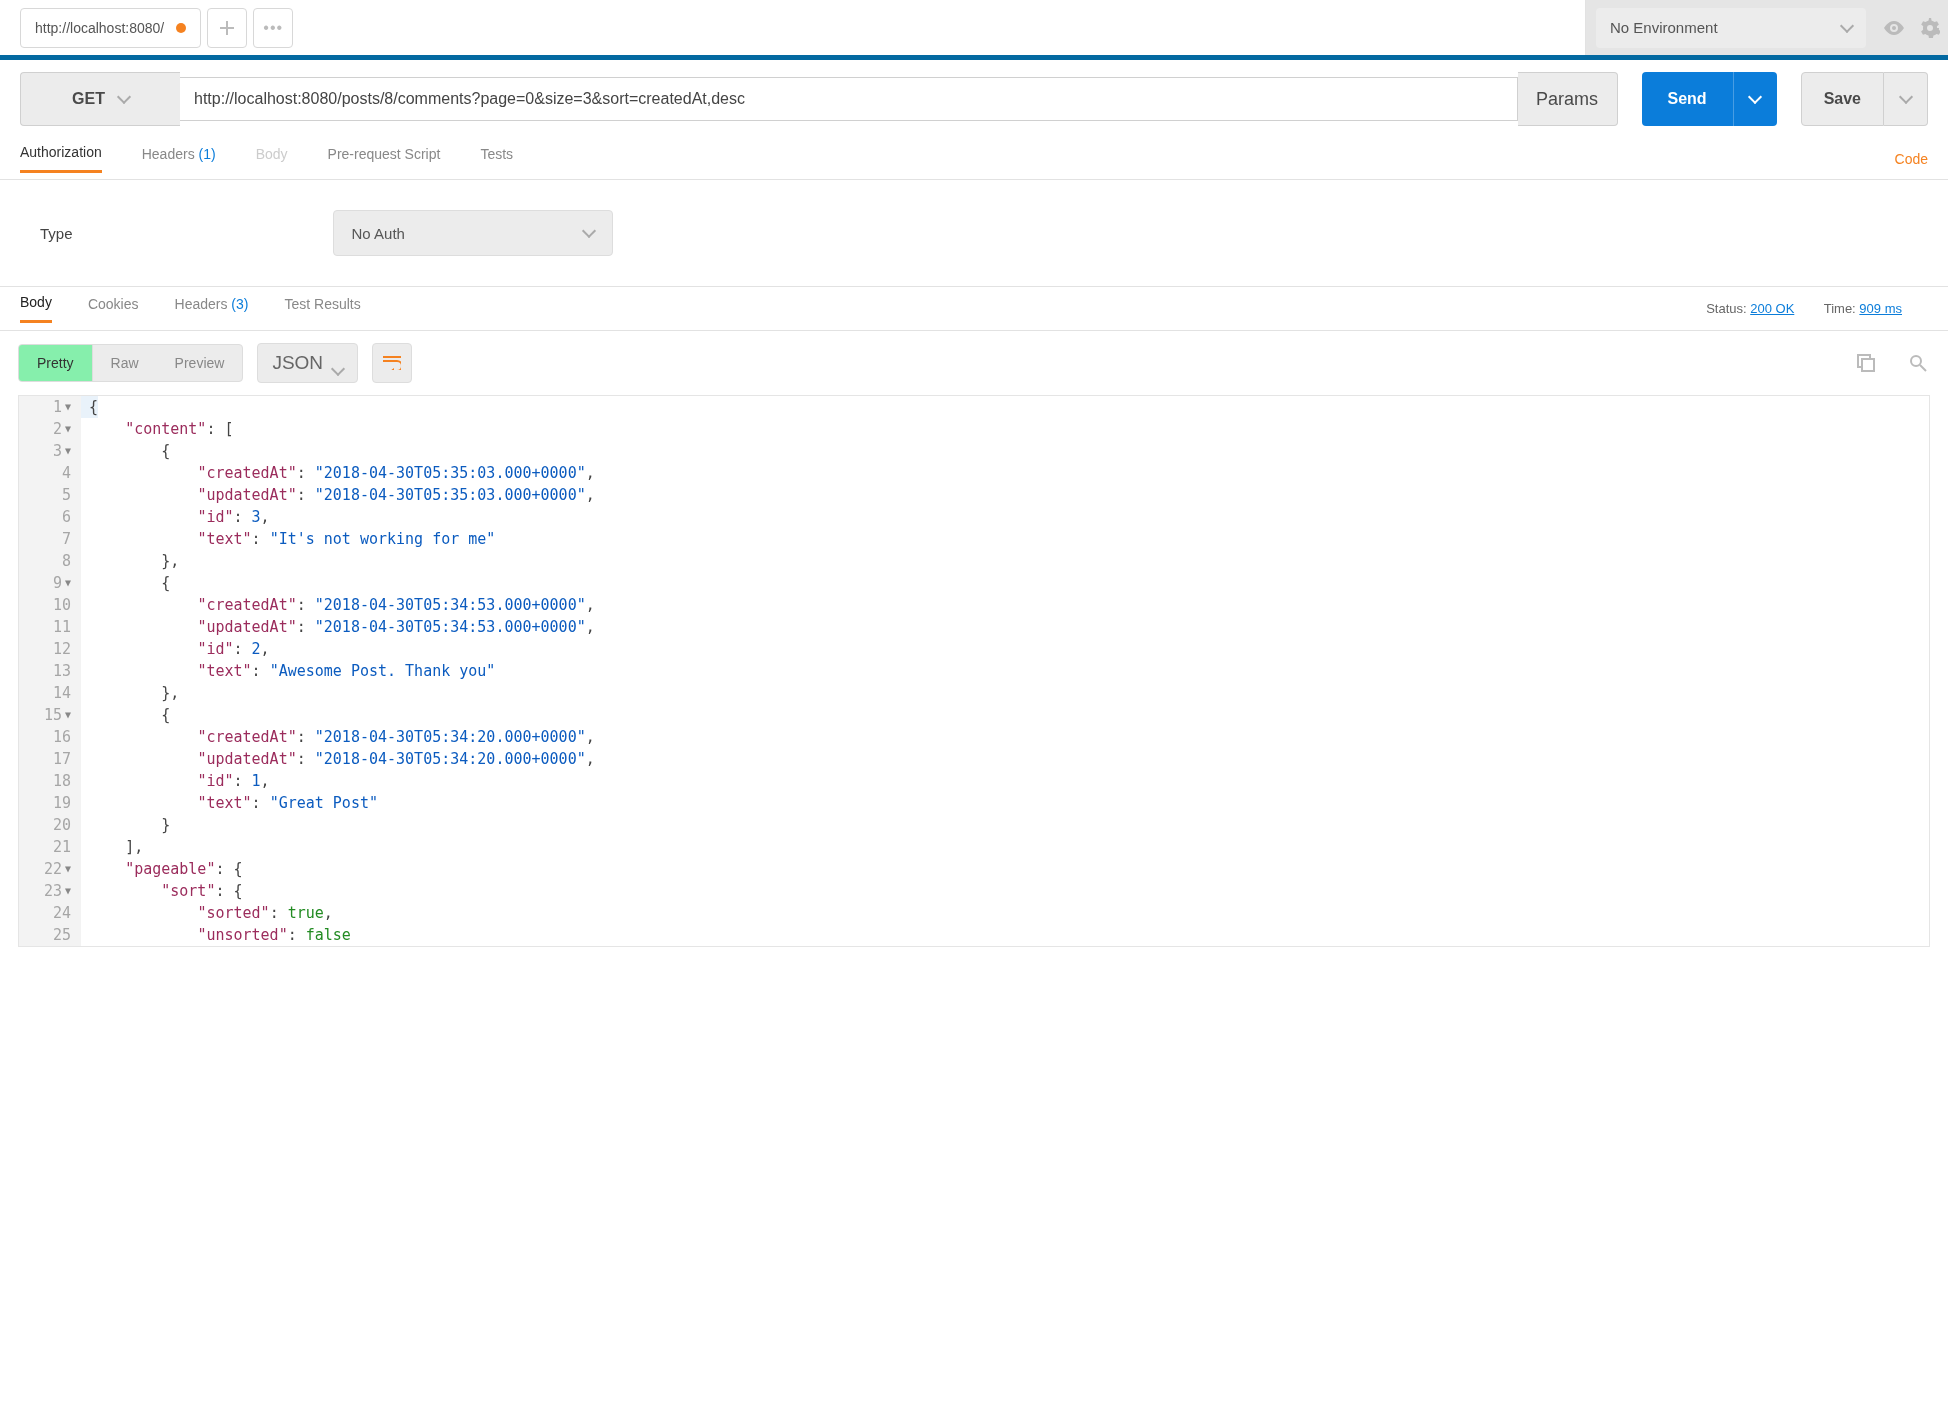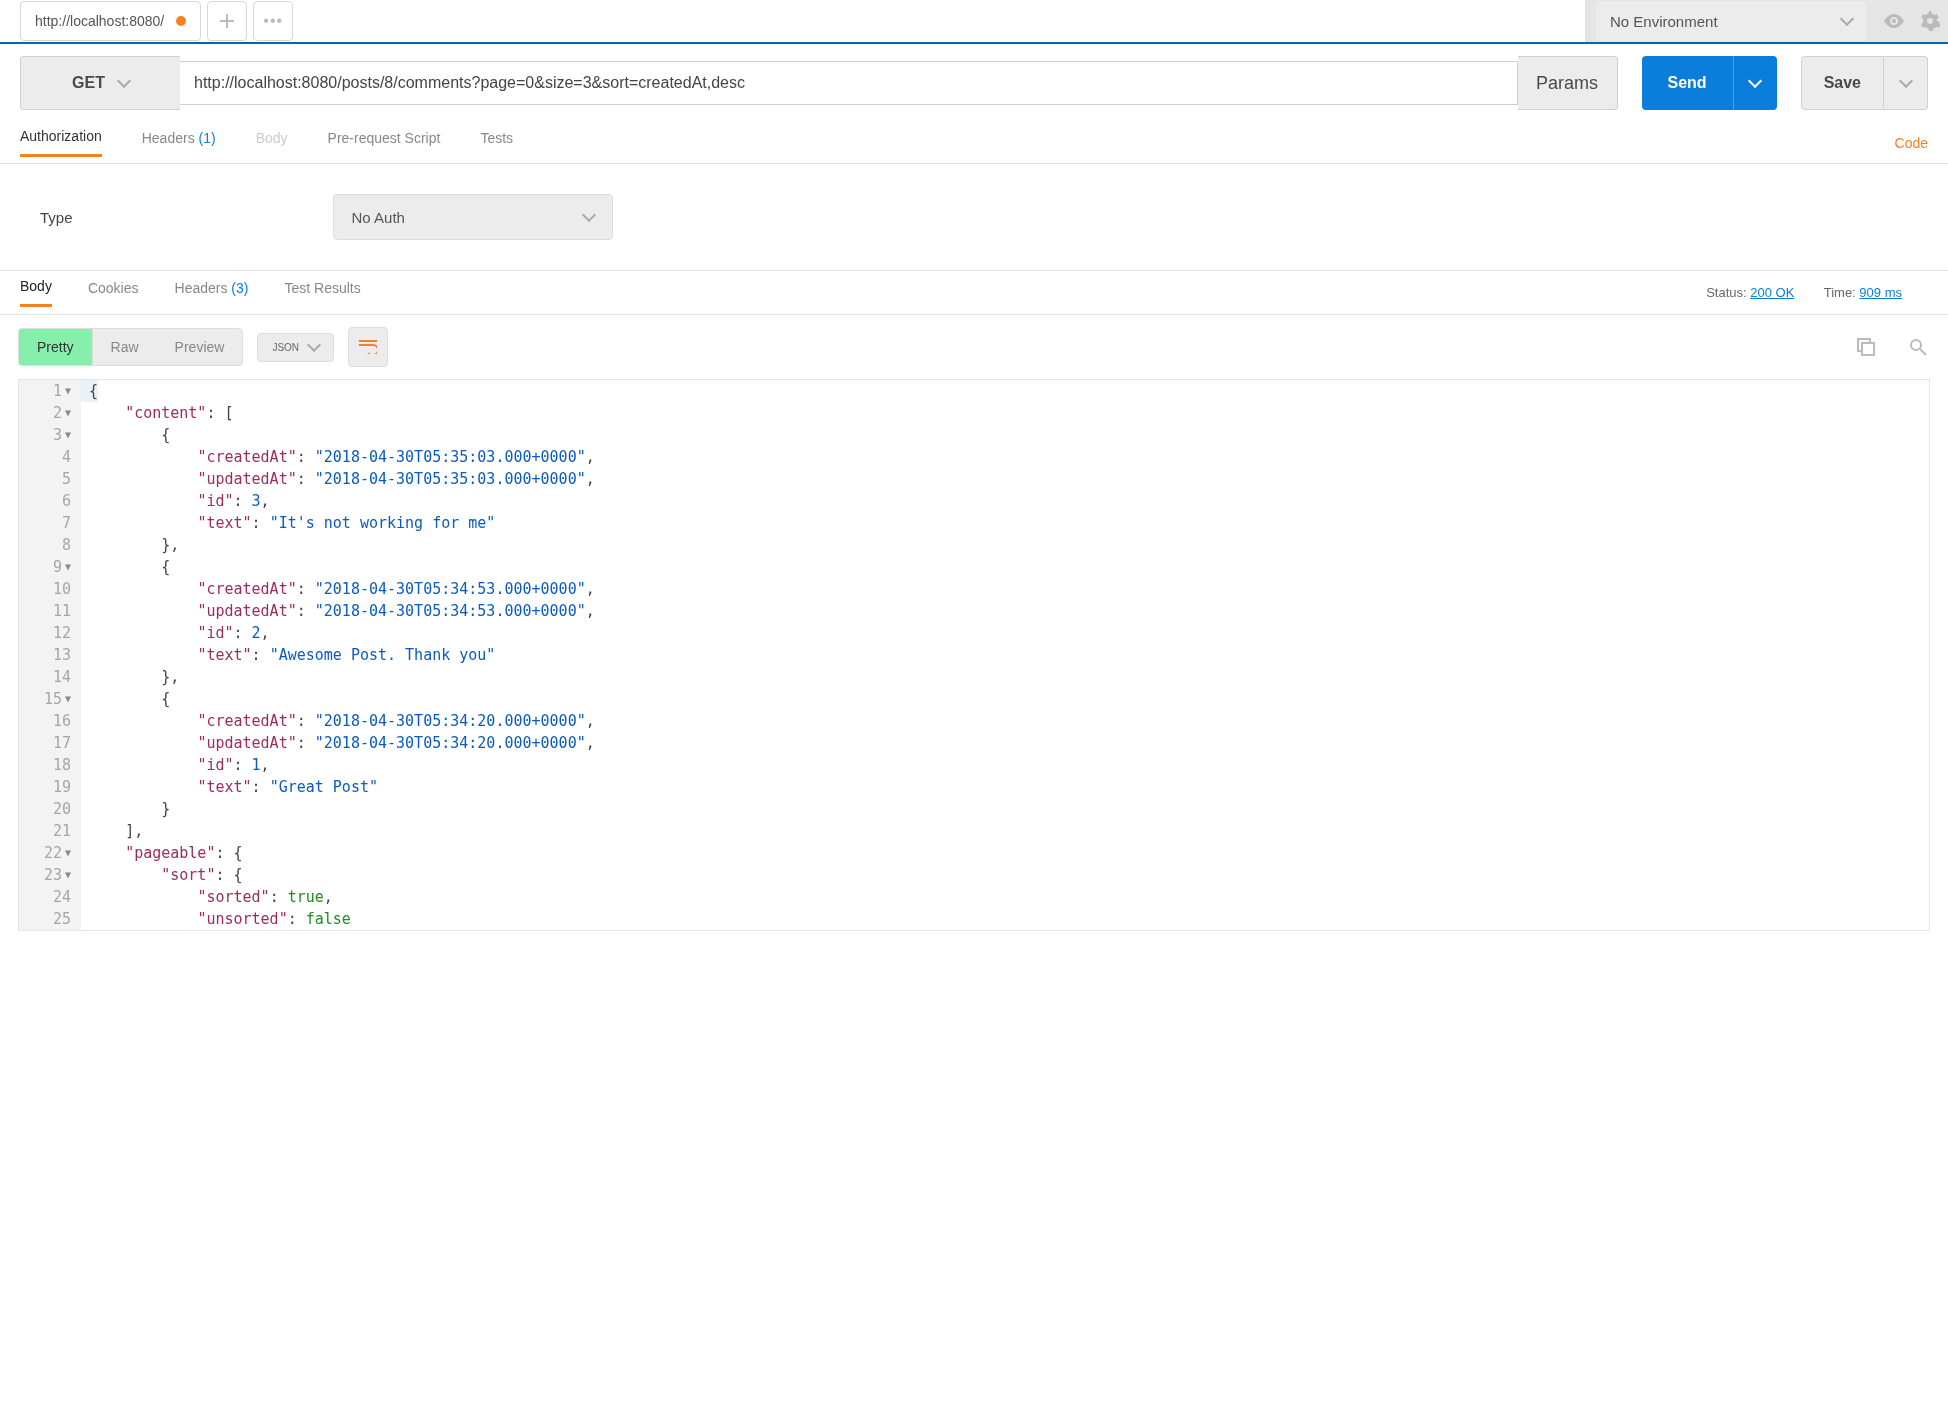--- a/index.html
+++ b/index.html
@@ -1,19 +1,19 @@
 <!DOCTYPE html>
 <html><head>
 <meta charset="utf-8">
 <style>
 * { margin: 0; padding: 0; box-sizing: border-box; }
 body { font-family: "Helvetica Neue", Arial, sans-serif; font-size: 13px; background: #fff; color: #333; }
 
 
-.topbar { display: flex; align-items: stretch; border-bottom: 2px solid #0369a1; height: 44px; }
+.topbar { display: flex; align-items: stretch; border-bottom: 5px solid #0369a1; height: 60px; }
 .tab-strip { display: flex; align-items: center; flex: 1; padding-left: 20px; }
 .request-tab { display: flex; align-items: center; border: 1px solid #d8d8d8; border-radius: 4px; height: 40px; padding: 0 14px; margin-right: 6px; background: #fff; font-size: 14px; color: #555; }
 .request-tab .dot { width: 10px; height: 10px; border-radius: 50%; background: #f58220; margin-left: 12px; }
 .tab-btn { width: 40px; height: 40px; display: flex; align-items: center; justify-content: center; border: 1px solid #d8d8d8; border-radius: 4px; margin-right: 6px; color: #999; font-size: 18px; background: #fff; cursor: pointer; }
 .dots { font-size: 16px; letter-spacing: 1px; color: #bbb; }
 .env-area { display: flex; align-items: center; border-left: 1px solid #e2e2e2; background: #e5e5e5; }
 .env-select { background: #ececec; color: #555; height: 40px; width: 270px; display: flex; align-items: center; justify-content: space-between; padding: 0 14px; margin: 0 10px; border-radius: 4px; font-size: 15px; }
 .env-icon-btn { width: 36px; height: 36px; display: flex; align-items: center; justify-content: center; color: #aaa; cursor: pointer; }
 .chev { display: inline-block; width: 10px; height: 10px; border-right: 2px solid #aaa; border-bottom: 2px solid #aaa; transform: rotate(45deg); margin-top: -4px; }
 
@@ -53,21 +53,21 @@
 .resp-tabs .count { color: #0b7dda; }
 .resp-tabs .spacer { flex: 1; }
 .resp-meta { font-size: 13px; color: #666; }
 .resp-meta .val { color: #0b7dda; margin-right: 26px; text-decoration: underline; }
 
 
 .body-toolbar { display: flex; align-items: center; padding: 12px 18px; gap: 14px; }
 .seg-group { display: flex; background: #ececec; border: 1px solid #ddd; border-radius: 4px; overflow: hidden; }
 .seg-group .seg { padding: 10px 18px; color: #888; font-size: 14px; cursor: pointer; }
 .seg-group .seg.active { background: #86efac; color: #333; border-right: 1px solid #ddd;}
-.select-small { background: #ececec; border: 1px solid #ddd; border-radius: 4px; padding: 8px 14px; display: flex; align-items: center; font-size: 10px; color: #666; }
+.select-small { background: #ececec; border: 1px solid #ddd; border-radius: 4px; padding: 8px 14px; display: flex; align-items: flex-end; font-size: 19px; color: #666; }
 .select-small .chev { margin-left: 10px; }
 .wrap-btn { width: 40px; height: 40px; border: 1px solid #ddd; background: #ececec; border-radius: 4px; display: flex; align-items: center; justify-content: center; cursor: pointer; }
 .body-toolbar .spacer { flex: 1; }
 .tool-icon { width: 24px; height: 24px; display: flex; align-items: center; justify-content: center; color: #bbb; margin-left: 14px; cursor: pointer; }
 
 
 .json-viewer { border: 1px solid #e5e5e5; margin: 0 18px 18px; font-family: "Menlo", "Consolas", monospace; font-size: 15px; line-height: 22px; background: #fff; position: relative; }
 .json-row { display: flex; }
 .gutter { width: 62px; text-align: right; padding-right: 10px; background: #f3f3f3; color: #a6a6a6; user-select: none; flex-shrink: 0; display: flex; align-items: center; justify-content: flex-end; }
 .fold { color: #888; font-size: 10px; padding-left: 3px; }

